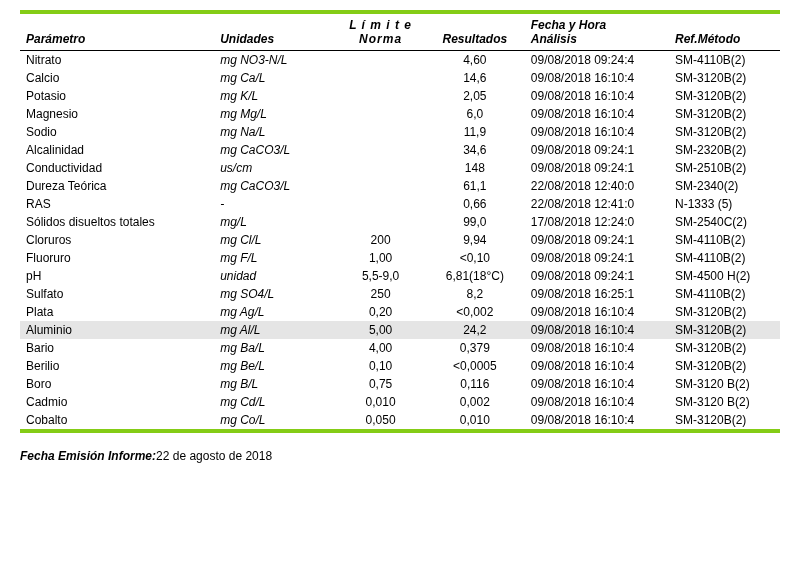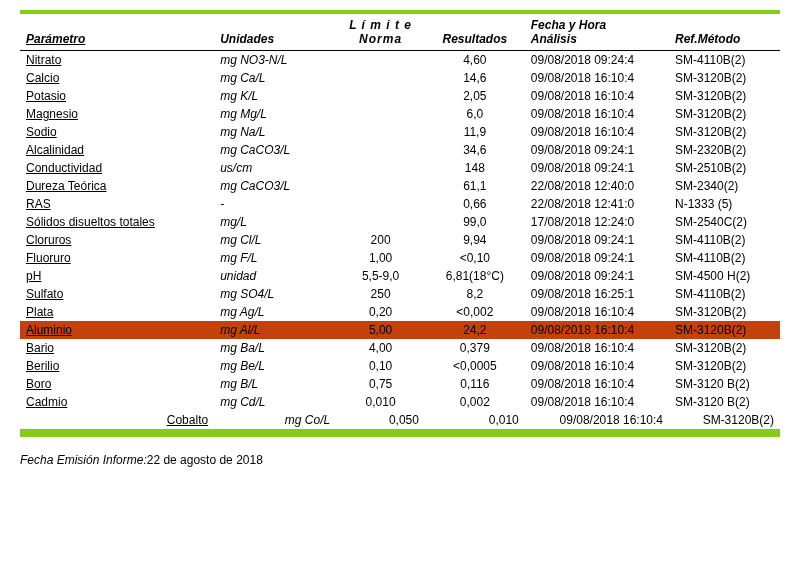--- a/index.html
+++ b/index.html
@@ -22,34 +22,33 @@
       border-bottom: 1px solid #000;
       padding: 4px 6px;
       text-align: left;
       vertical-align: bottom;
     }
     tbody tr td {
       padding: 2px 6px;
       vertical-align: top;
     }
     tbody tr:last-child td {
-      border-bottom: 8px solid #84cc16;
-      text-align: right;
-    }
-    .col-parametro { width: 175px; text-decoration: underline; }
+      border-bottom: 4px solid #84cc16;
+    }
+    .col-parametro { width: 175px; }
     .col-unidades { width: 110px; font-style: italic; }
     .col-limite { width: 80px; text-align: center; }
     .col-resultados { width: 90px; text-align: center; }
     .col-fecha { width: 130px; }
     .col-ref { width: 100px; }
     .highlight-row td {
-      background-color: #c2410c;
+      background-color: #e5e5e5;
     }
     .footer-label {
-      font-weight: normal;
+      font-weight: bold;
       font-style: italic;
       text-align: right;
     }
     .footer-row {
       display: flex;
       align-items: baseline;
       margin-top: 8px;
     }
     .footer-value {
     }

